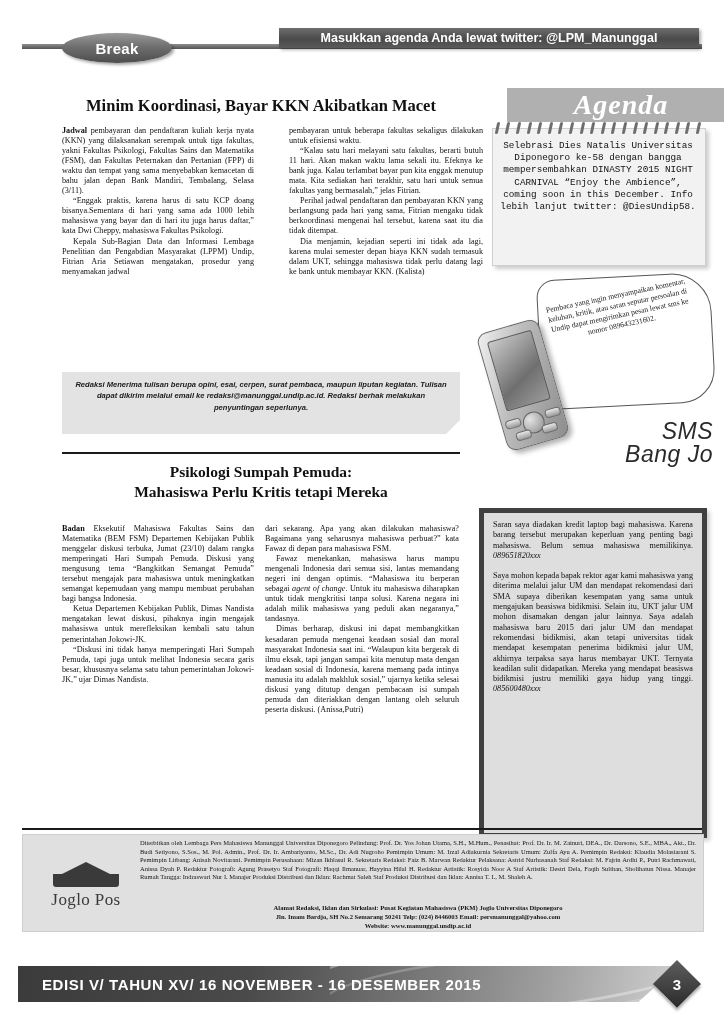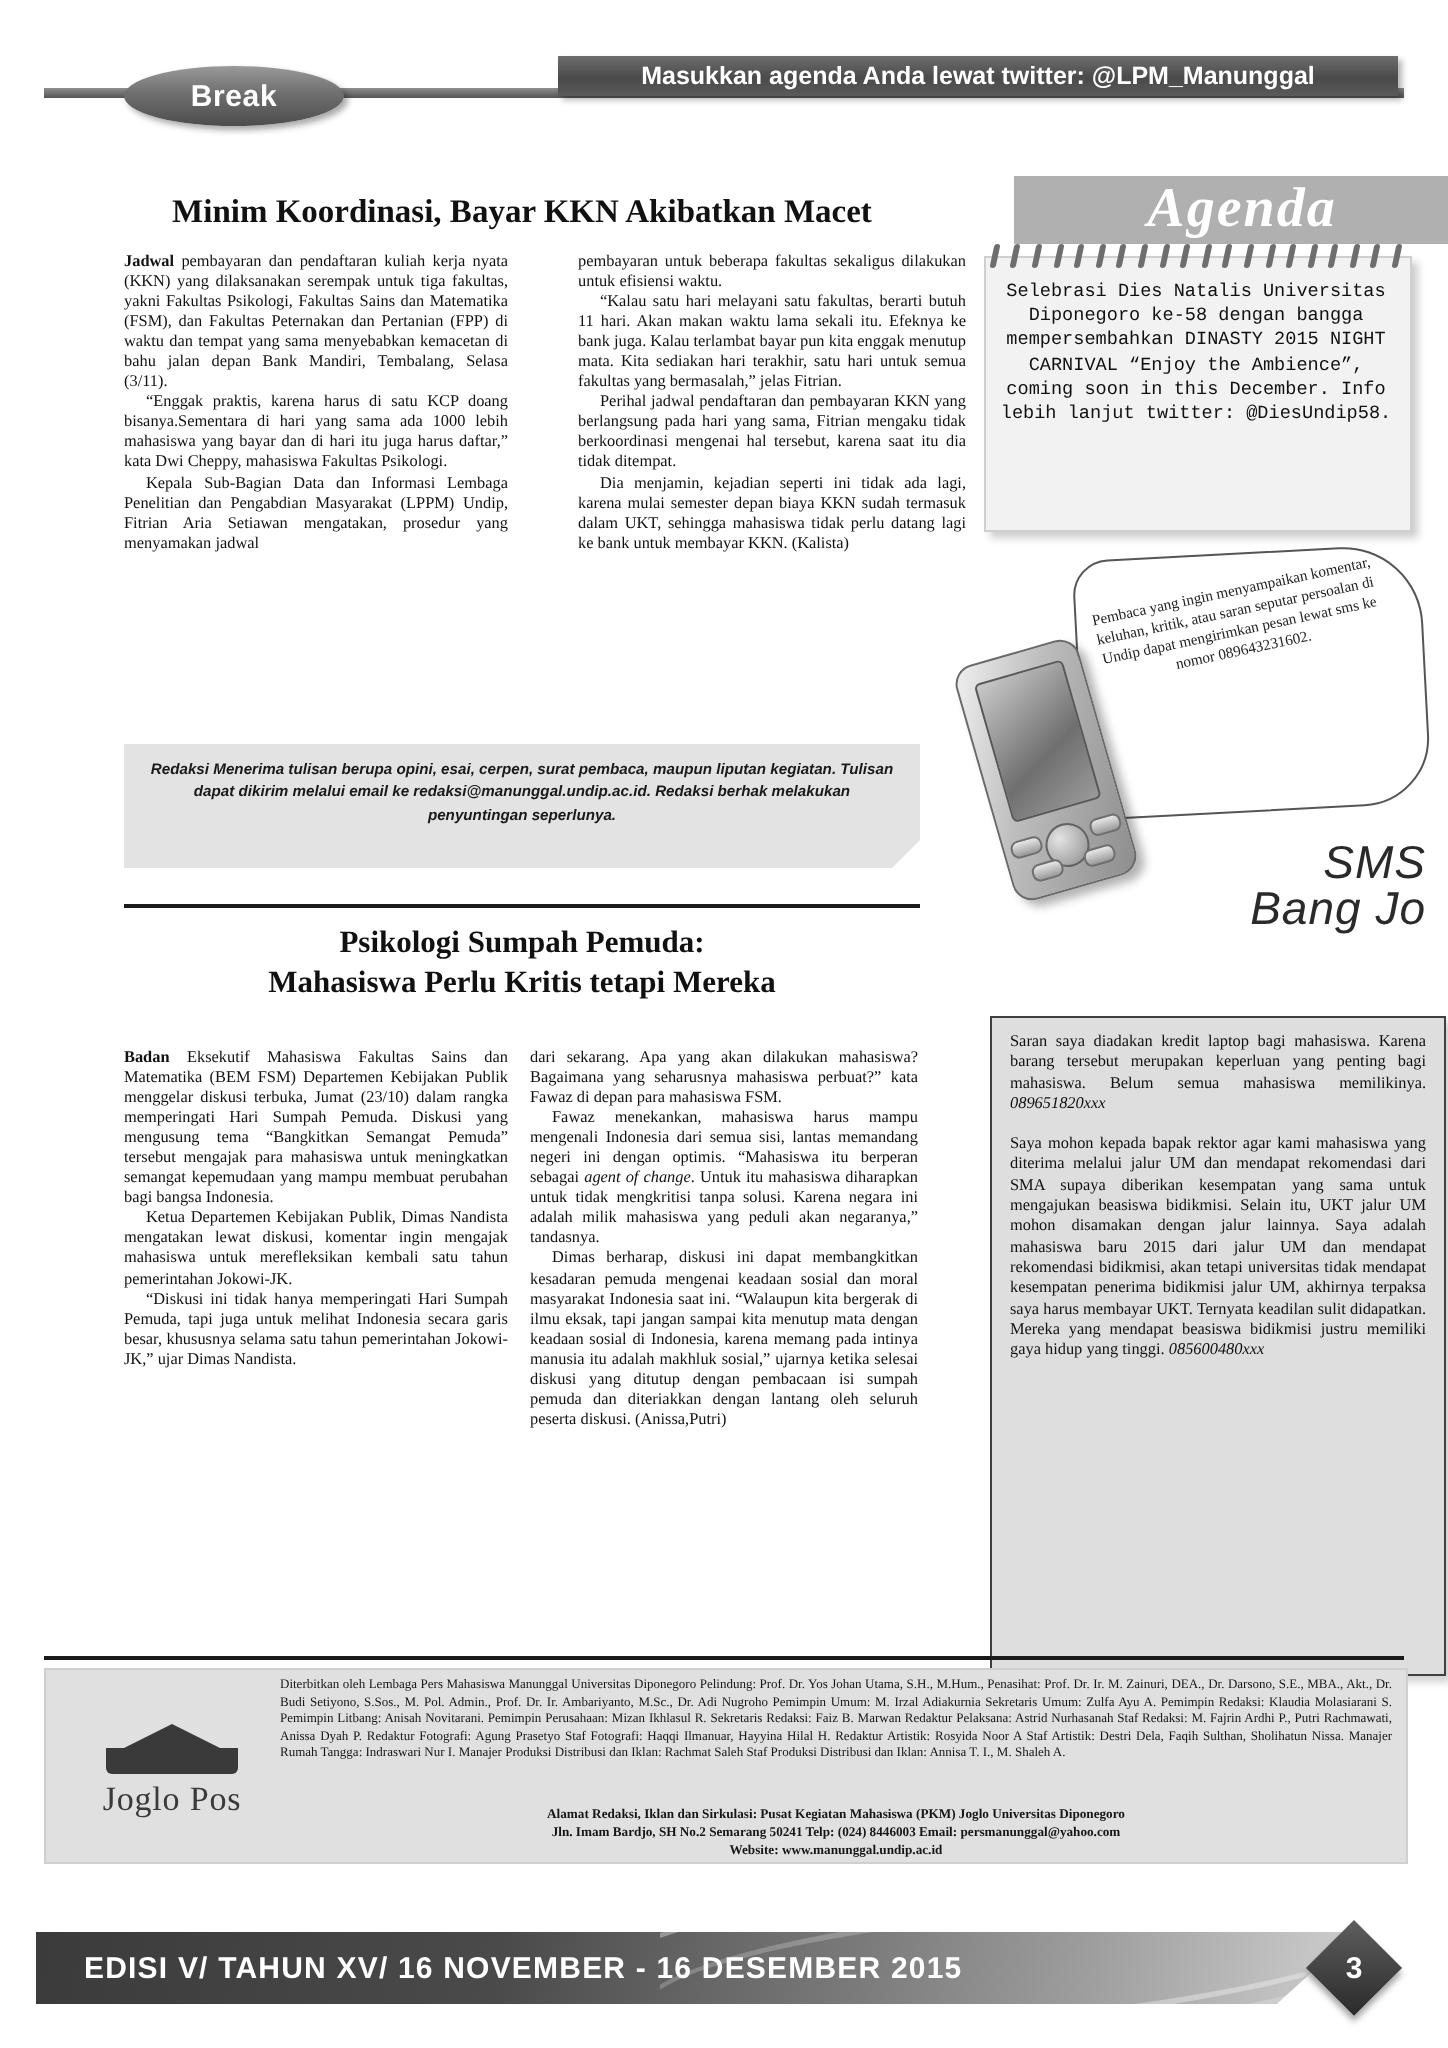--- a/index.html
+++ b/index.html
@@ -203,24 +203,24 @@
     line-height: 23px;
     color: #2a2a2a;
     text-align: right;
     letter-spacing: .5px;
   }
   .sms-logo .l2 { display:block; margin-left: -16px; }
 
   
   .sms-box {
     position: absolute;
-    left: 495px; top: 508px;
+    left: 479px; top: 508px;
     width: 228px; height: 330px;
     background: #dedede;
-    border: 1px solid #404040;
+    border: 5px solid #404040;
     box-shadow: 3px 3px 4px rgba(0,0,0,.18);
     padding: 7px 9px;
     box-sizing: border-box;
     font-size: 8.2px;
     line-height: 10.3px;
     text-align: justify;
     font-family: "Liberation Serif", serif;
   }
   .sms-box p { margin: 0 0 10px 0; }
   .sms-box .num { font-style: italic; }
@@ -482,21 +482,21 @@
 
   <div class="rule" id="rule-mid"></div>
 
   <div class="art2-title">
     <div>Psikologi Sumpah Pemuda:</div>
     <div>Mahasiswa Perlu Kritis tetapi Mereka</div>
   </div>
 
   <div class="col" id="a2c1">
     <p class="noind"><b>Badan</b> Eksekutif Mahasiswa Fakultas Sains dan Matematika (BEM FSM) Departemen Kebijakan Publik menggelar diskusi terbuka, Jumat (23/10) dalam rangka memperingati Hari Sumpah Pemuda. Diskusi yang mengusung tema “Bangkitkan Semangat Pemuda” tersebut mengajak para mahasiswa untuk meningkatkan semangat kepemudaan yang mampu membuat perubahan bagi bangsa Indonesia.</p>
-    <p>Ketua Departemen Kebijakan Publik, Dimas Nandista mengatakan lewat diskusi, komentar ingin mengajak mahasiswa untuk merefleksikan kembali satu tahun pemerintahan Jokowi-JK.</p>
+    <p>Ketua Departemen Kebijakan Publik, Dimas Nandista mengatakan lewat diskusi, pihaknya ingin mengajak mahasiswa untuk merefleksikan kembali satu tahun pemerintahan Jokowi-JK.</p>
     <p>“Diskusi ini tidak hanya memperingati Hari Sumpah Pemuda, tapi juga untuk melihat Indonesia secara garis besar, khususnya selama satu tahun pemerintahan Jokowi-JK,” ujar Dimas Nandista.</p>
   </div>
 
   <div class="col" id="a2c2">
     <p class="noind">dari sekarang. Apa yang akan dilakukan mahasiswa? Bagaimana yang seharusnya mahasiswa perbuat?” kata Fawaz di depan para mahasiswa FSM.</p>
     <p>Fawaz menekankan, mahasiswa harus mampu mengenali Indonesia dari semua sisi, lantas memandang negeri ini dengan optimis. “Mahasiswa itu berperan sebagai <i>agent of change</i>. Untuk itu mahasiswa diharapkan untuk tidak mengkritisi tanpa solusi. Karena negara ini adalah milik mahasiswa yang peduli akan negaranya,” tandasnya.</p>
     <p>Dimas berharap, diskusi ini dapat membangkitkan kesadaran pemuda mengenai keadaan sosial dan moral masyarakat Indonesia saat ini. “Walaupun kita bergerak di ilmu eksak, tapi jangan sampai kita menutup mata dengan keadaan sosial di Indonesia, karena memang pada intinya manusia itu adalah makhluk sosial,” ujarnya ketika selesai diskusi yang ditutup dengan pembacaan isi sumpah pemuda dan diteriakkan dengan lantang oleh seluruh peserta diskusi. (Anissa,Putri)</p>
   </div>
 
   <div class="rule" id="rule-bot"></div>

